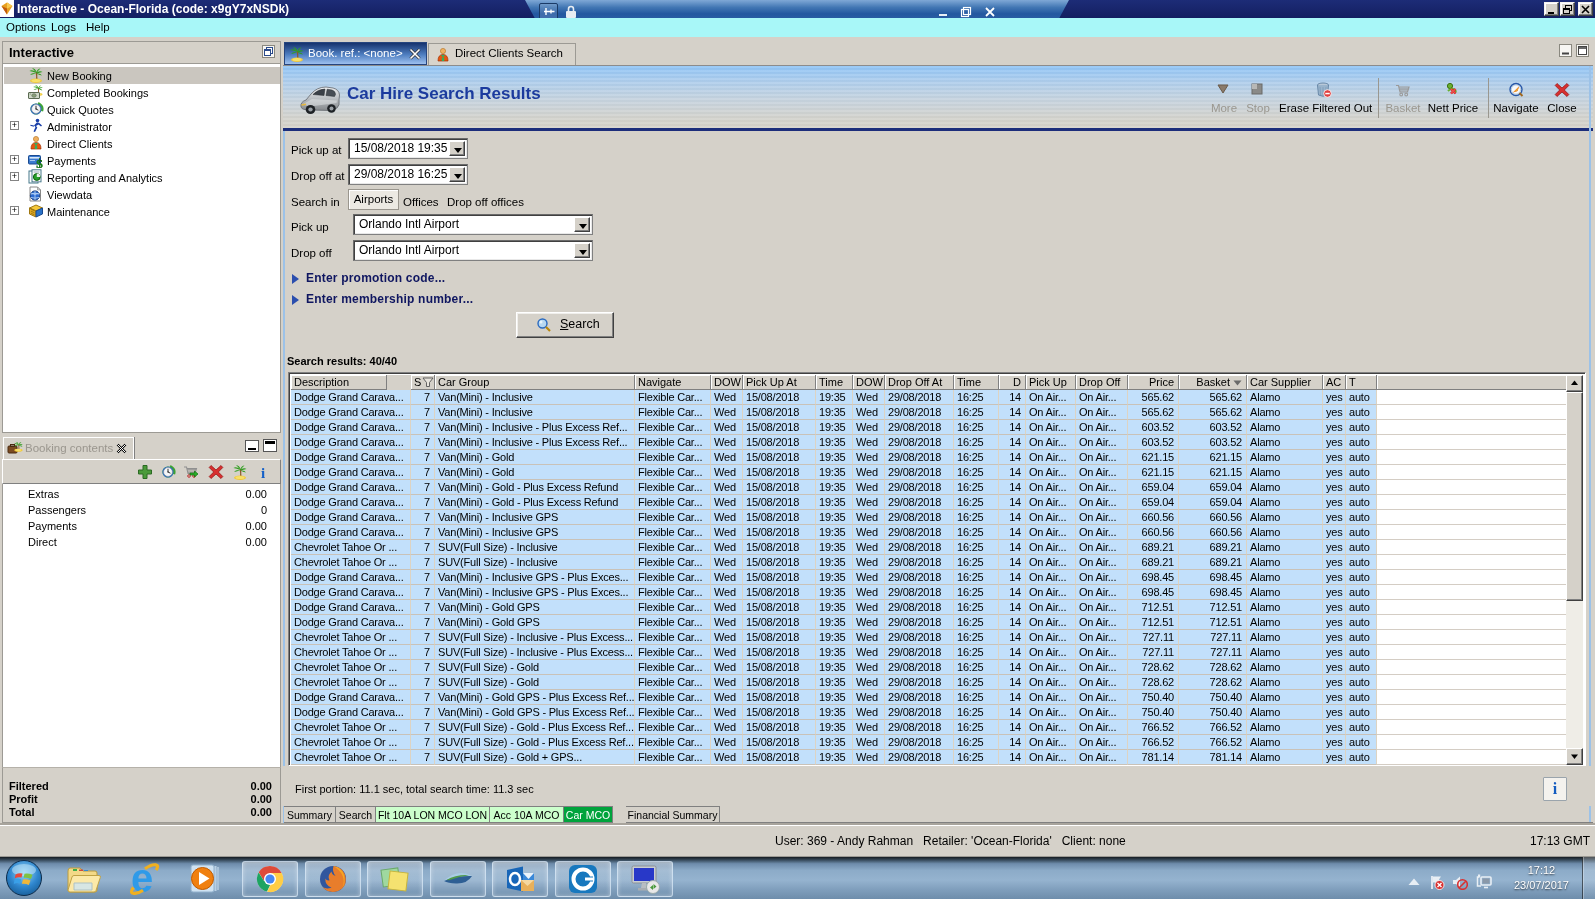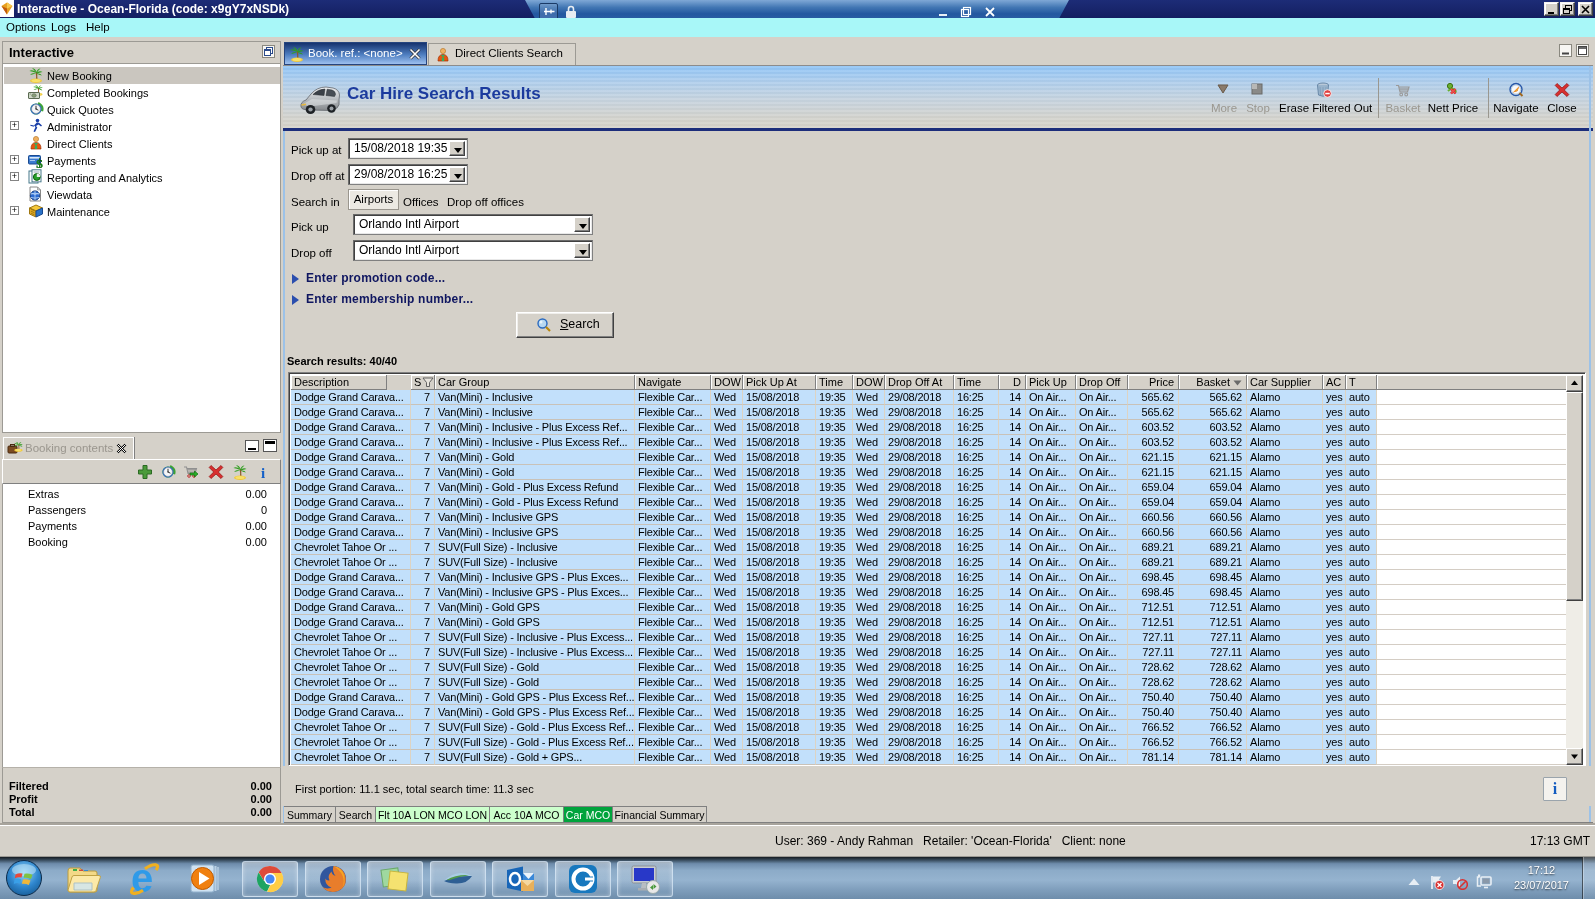--- a/index.html
+++ b/index.html
@@ -328,21 +328,21 @@
     </div>
 <div class="bcrow" style="top:18px">
       <span class="n">Passengers</span>
       <span class="v">0</span>
     </div>
 <div class="bcrow" style="top:34px">
       <span class="n">Payments</span>
       <span class="v">0.00</span>
     </div>
 <div class="bcrow" style="top:50px">
-      <span class="n">Booking</span>
+      <span class="n">Direct</span>
       <span class="v">0.00</span>
     </div>
 </div>
 <div class="abs" id="bctot">
 <div class="totrow" style="top:12px">
       <span class="n">Filtered</span>
       <span class="v">0.00</span>
     </div>
 <div class="totrow" style="top:25px">
       <span class="n">Profit</span>
@@ -2013,21 +2013,21 @@
 <div class="abs" id="infoband">
     <div class="abs" style="left:12px;top:17px;font-size:11px">First portion: 11.1 sec, total search time: 11.3 sec</div>
     <div id="ibtn">i</div>
   </div>
 <div class="abs" id="btabs">
 <div class="btab" style="left:0px;width:52px;background:#d5d1c9;color:#000;line-height:16px">Summary</div>
 <div class="btab" style="left:52px;width:40px;background:#d5d1c9;color:#000;line-height:16px">Search</div>
 <div class="btab" style="left:92px;width:114px;background:#ccffcc;color:#000;line-height:16px">Flt 10A LON MCO LON</div>
 <div class="btab" style="left:206px;width:74px;background:#ccffcc;color:#000;line-height:16px">Acc 10A MCO</div>
 <div class="btab" style="left:280px;width:49px;background:#00a33c;color:#fff;line-height:16px">Car MCO</div>
-<div class="btab" style="left:329px;width:94px;background:#d5d1c9;color:#000;line-height:16px">Financial Summary</div>
+<div class="btab" style="left:342px;width:94px;background:#d5d1c9;color:#000;line-height:16px">Financial Summary</div>
 <div class="abs" style="left:423px;top:16px;width:886px;height:1px;background:#808080"></div>
 </div>
 <div class="abs" id="sbar">
     <span class="abs" style="left:775px;top:8px">User: 369 - Andy Rahman&nbsp;&nbsp;&nbsp;Retailer: 'Ocean-Florida'&nbsp;&nbsp;&nbsp;Client: none</span>
     <span class="abs" style="right:5px;top:8px">17:13 GMT</span>
   </div>
 <div class="abs" id="taskbar">
 <svg class="abs" style="left:5px;top:3px" width="38" height="37" viewBox="0 0 38 37">
       <defs>
         <radialGradient id="ob" cx="0.5" cy="0.35" r="0.8">

